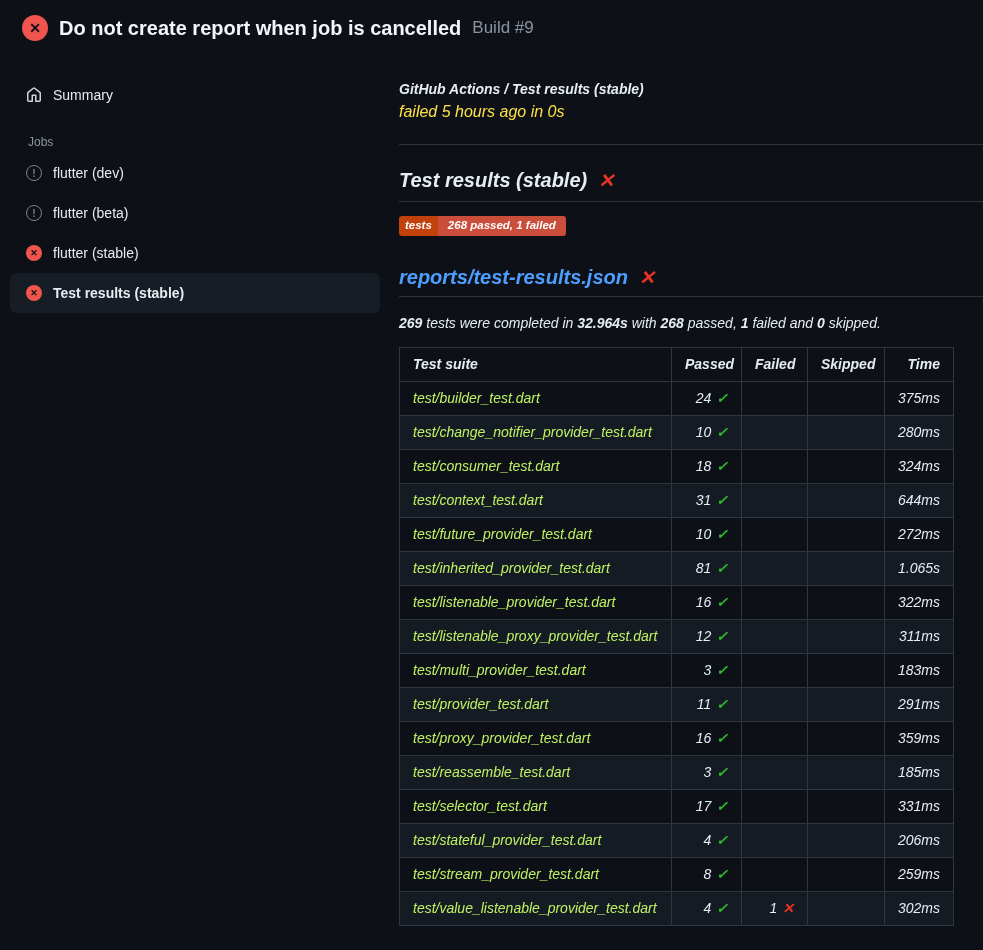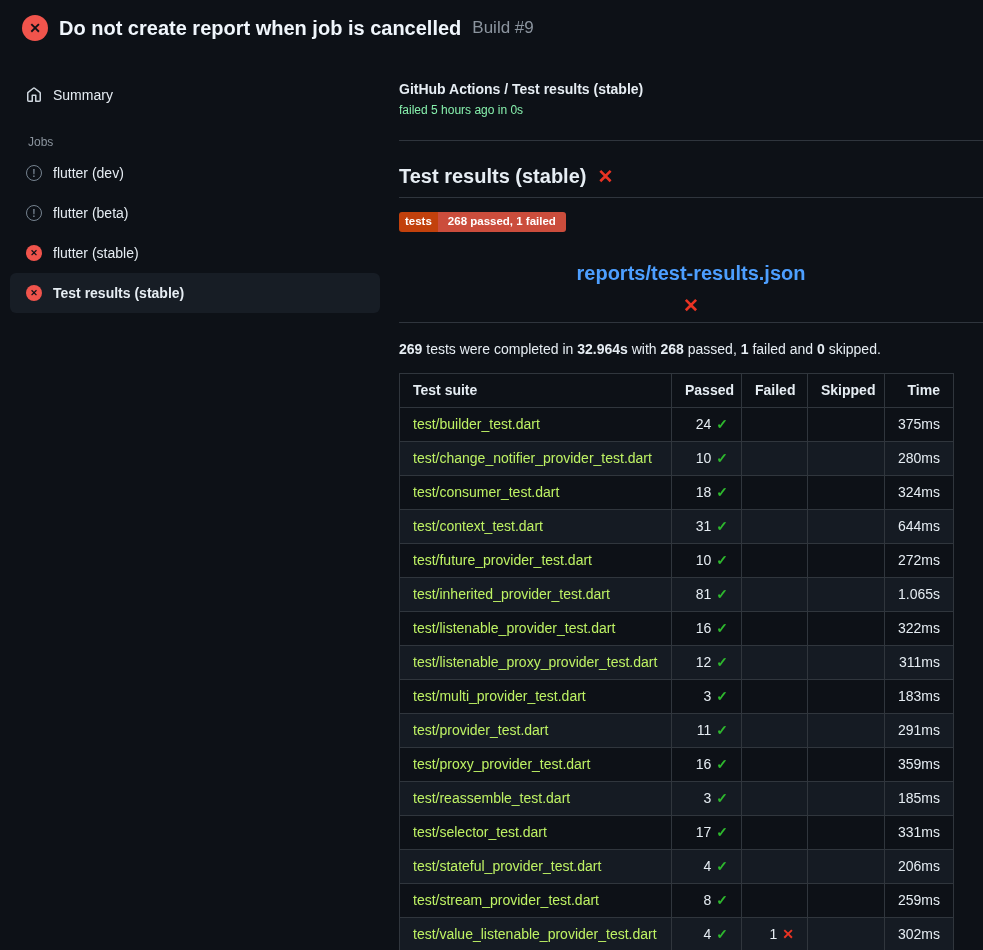--- a/index.html
+++ b/index.html
@@ -21,49 +21,49 @@
     background:#f0544c; color:#0d1117;
     display:flex; align-items:center; justify-content:center;
     font-size:14px; font-weight:900; flex:none;
   }
   .check-title { font-size:20px; font-weight:700; color:#f0f6fc; }
   .check-build { font-size:17px; font-weight:400; color:#8b949e; }
 
   
   .layout { display:flex; align-items:flex-start; }
   aside { width:390px; flex:none; padding-top:22px; }
-  main  { flex:1; min-width:0; padding:28px 0 0 9px; }
+  main  { flex:1; min-width:0; padding:28px 0 0 9px;font-style:italic; }
 
   
   .nav-item {
     display:flex; align-items:center; gap:11px;
     height:40px; margin:0 10px; padding:0 16px;
     border-radius:6px; font-size:14px; color:#e6edf3; cursor:pointer;text-align:right;
   }
   .nav-item.selected { background:#171d25; font-weight:700; }
   .jobs-label { color:#8b949e; font-size:12px; margin:20px 0 4px 28px; }
   .ic { width:16px; height:16px; border-radius:50%; flex:none;
         display:flex; align-items:center; justify-content:center; }
   .ic.stale { border:1.5px solid #768390; color:#768390; font-size:10px; font-weight:700; }
   .ic.fail  { background:#f0544c; color:#0d1117; font-size:9px; font-weight:900; }
   .home-icon { width:16px; height:16px; flex:none; }
   .home-icon svg { display:block; fill:#cdd5dd; }
 
   
   .breadcrumb { font-size:14px; font-weight:700; color:#e6edf3; }
-  .meta { font-size:12px; color:#86efac; margin-top:6px; }
+  .meta { font-size:16px; color:#fde047; margin-top:6px; }
   .rule { border:none; border-top:1px solid #2f353d; margin:23px 0 0 0; }
 
   h2.results-heading, h2.report-heading {
     display:flex; align-items:center; gap:11px;
     font-size:20px; font-weight:600; color:#e6edf3;
     margin:24px 0 0 0; padding-bottom:9px;
     border-bottom:1px solid #2f353d;
   }
-  h2.report-heading { margin-top:30px; padding-bottom:7px;flex-direction:column; }
+  h2.report-heading { margin-top:30px; padding-bottom:7px; }
   h2.report-heading a { color:#4d9fff; text-decoration:none; font-weight:600; cursor:pointer; }
   .xmark { color:#ea3323; font-weight:900; font-size:19px; line-height:1; }
 
   .badge {
     display:inline-flex; margin-top:14px; border-radius:3px; overflow:hidden;
     font-size:11.5px; font-weight:600; color:#ffffff; line-height:1;
   }
   .badge .k { background:#c2410c; padding:4px 6px; }
   .badge .v { background:#cb4d3c; padding:4px 10px; }
 

